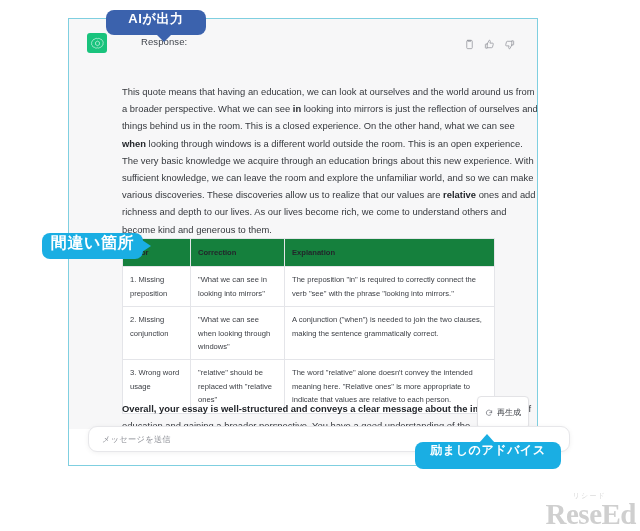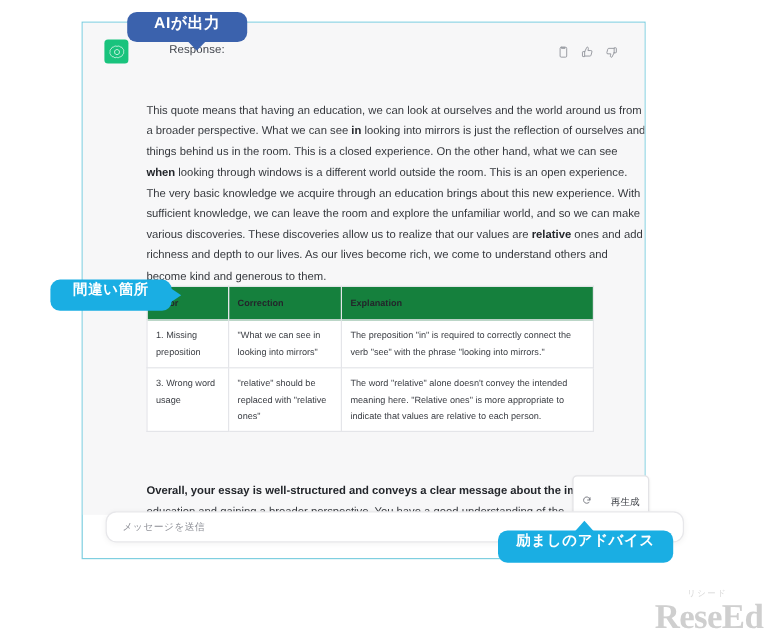--- a/index.html
+++ b/index.html
@@ -139,24 +139,24 @@
     color: #35383d;
   }
   #closing b { font-weight: 700; color:#23262b; }
 
   
   #regen {
     position: absolute;
     left: 477px;
     top: 396px;
     height: 19px;
-    padding: 16px 7px;
+    padding: 6px 7px;
     display: flex;
-    align-items: flex-start;
-    gap: 16px;
+    align-items: center;
+    gap: 4px;
     background: #ffffff;
     border: 1px solid #e3e3e6;
     border-radius: 4px;
     box-shadow: 0 1px 2px rgba(0,0,0,.05);
     font-size: 8px;
     color: #3a3d43;
     white-space: nowrap;
   }
   #regen svg { width:8px; height:8px; color:#6e7179; display:block; }
 
@@ -211,21 +211,21 @@
     bottom: -7px; left: 50px;
     border-left: 8px solid transparent;
     border-right: 8px solid transparent;
     border-top: 8px solid #3b62ad;
   }
 
   #callout-error {
     left: 9px; top: 233px;
     width: 101px; height: 26px;
     background: #1aaee3;
-    font-size: 12px;
+    font-size: 16px;
     border-radius: 8px;
   }
   #callout-error .tail {
     right: -8px; top: 7px;
     border-top: 6px solid transparent;
     border-bottom: 6px solid transparent;
     border-left: 9px solid #1aaee3;
   }
 
   #callout-advice {
@@ -323,20 +323,25 @@
         <th>Explanation</th>
       </tr>
     </thead>
     <tbody>
       <tr>
         <td>1. Missing preposition</td>
         <td>"What we can see in looking into mirrors"</td>
         <td>The preposition "in" is required to correctly connect the verb "see" with the phrase "looking into mirrors."</td>
       </tr>
       <tr>
+        <td>2. Missing conjunction</td>
+        <td>"What we can see when looking through windows"</td>
+        <td>A conjunction ("when") is needed to join the two clauses, making the sentence grammatically correct.</td>
+      </tr>
+      <tr>
         <td>3. Wrong word usage</td>
         <td>"relative" should be replaced with "relative ones"</td>
         <td>The word "relative" alone doesn't convey the intended meaning here. "Relative ones" is more appropriate to indicate that values are relative to each person.</td>
       </tr>
     </tbody>
   </table>
 
   <div id="closing"><b>Overall, your essay is well-structured and conveys a clear message about the importance</b> of education and gaining a broader perspective. You have a good understanding of the</div>
 </div>
 

